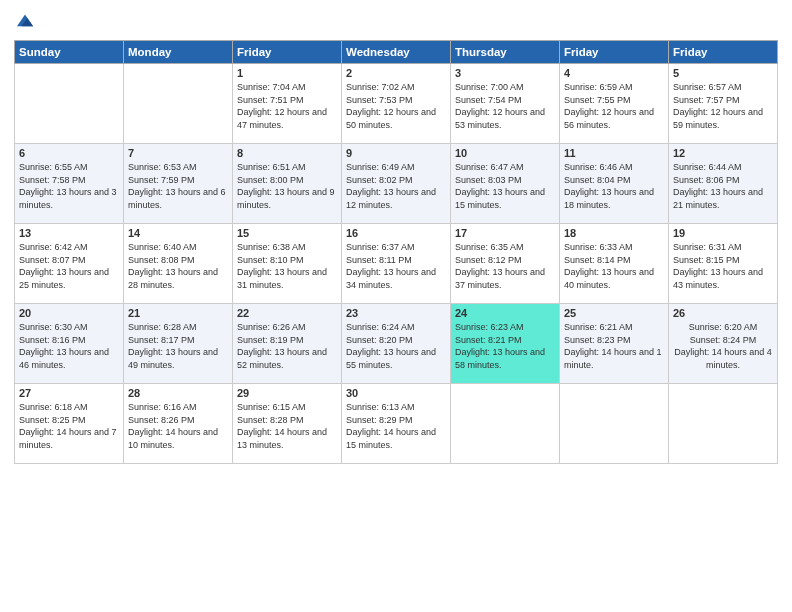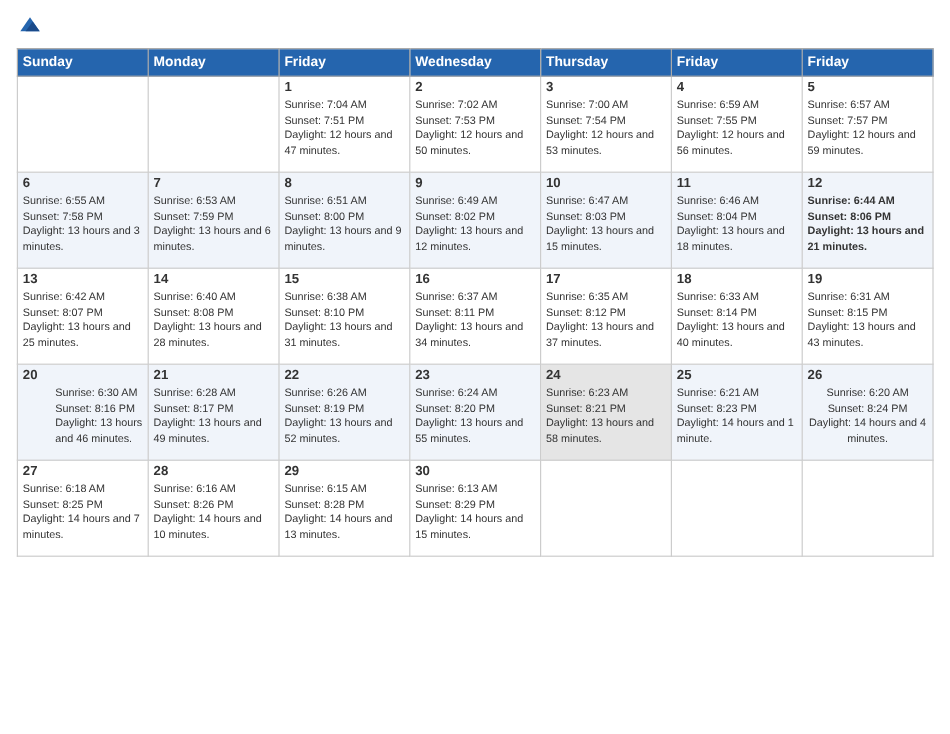--- a/index.html
+++ b/index.html
@@ -200,21 +200,21 @@
 Daylight: 13 hours and 15 minutes.</div>
           </td>
           <td style="background: rgb(240, 244, 250);">
             <span class="day-num">11</span>
             <div class="day-info" style="white-space: pre-line;">Sunrise: 6:46 AM
 Sunset: 8:04 PM
 Daylight: 13 hours and 18 minutes.</div>
           </td>
           <td style="background: rgb(240, 244, 250);">
             <span class="day-num">12</span>
-            <div class="day-info" style="white-space: pre-line; font-weight: bold;">Sunrise: 6:44 AM
+            <div class="day-info" style="white-space: pre-line;">Sunrise: 6:44 AM
 Sunset: 8:06 PM
 Daylight: 13 hours and 21 minutes.</div>
           </td>
         </tr>
         <tr>
           <td>
             <span class="day-num">13</span>
             <div class="day-info" style="white-space: pre-line;">Sunrise: 6:42 AM
 Sunset: 8:07 PM
 Daylight: 13 hours and 25 minutes.</div>
@@ -252,21 +252,21 @@
           <td>
             <span class="day-num">19</span>
             <div class="day-info" style="white-space: pre-line;">Sunrise: 6:31 AM
 Sunset: 8:15 PM
 Daylight: 13 hours and 43 minutes.</div>
           </td>
         </tr>
         <tr>
           <td style="background: rgb(240, 244, 250);">
             <span class="day-num">20</span>
-            <div class="day-info" style="white-space: pre-line; margin-left: 27px;">Sunrise: 6:30 AM
+            <div class="day-info" style="white-space: pre-line;">Sunrise: 6:30 AM
 Sunset: 8:16 PM
 Daylight: 13 hours and 46 minutes.</div>
           </td>
           <td style="background: rgb(240, 244, 250);">
             <span class="day-num">21</span>
             <div class="day-info" style="white-space: pre-line;">Sunrise: 6:28 AM
 Sunset: 8:17 PM
 Daylight: 13 hours and 49 minutes.</div>
           </td>
           <td style="background: rgb(240, 244, 250);">
@@ -274,21 +274,21 @@
             <div class="day-info" style="white-space: pre-line;">Sunrise: 6:26 AM
 Sunset: 8:19 PM
 Daylight: 13 hours and 52 minutes.</div>
           </td>
           <td style="background: rgb(240, 244, 250);">
             <span class="day-num">23</span>
             <div class="day-info" style="white-space: pre-line;">Sunrise: 6:24 AM
 Sunset: 8:20 PM
 Daylight: 13 hours and 55 minutes.</div>
           </td>
-          <td style="background: #e5e5e5;">
+          <td style="background: #5eead4;">
             <span class="day-num">24</span>
             <div class="day-info" style="white-space: pre-line;">Sunrise: 6:23 AM
 Sunset: 8:21 PM
 Daylight: 13 hours and 58 minutes.</div>
           </td>
           <td style="background: rgb(240, 244, 250);">
             <span class="day-num">25</span>
             <div class="day-info" style="white-space: pre-line;">Sunrise: 6:21 AM
 Sunset: 8:23 PM
 Daylight: 14 hours and 1 minute.</div>

